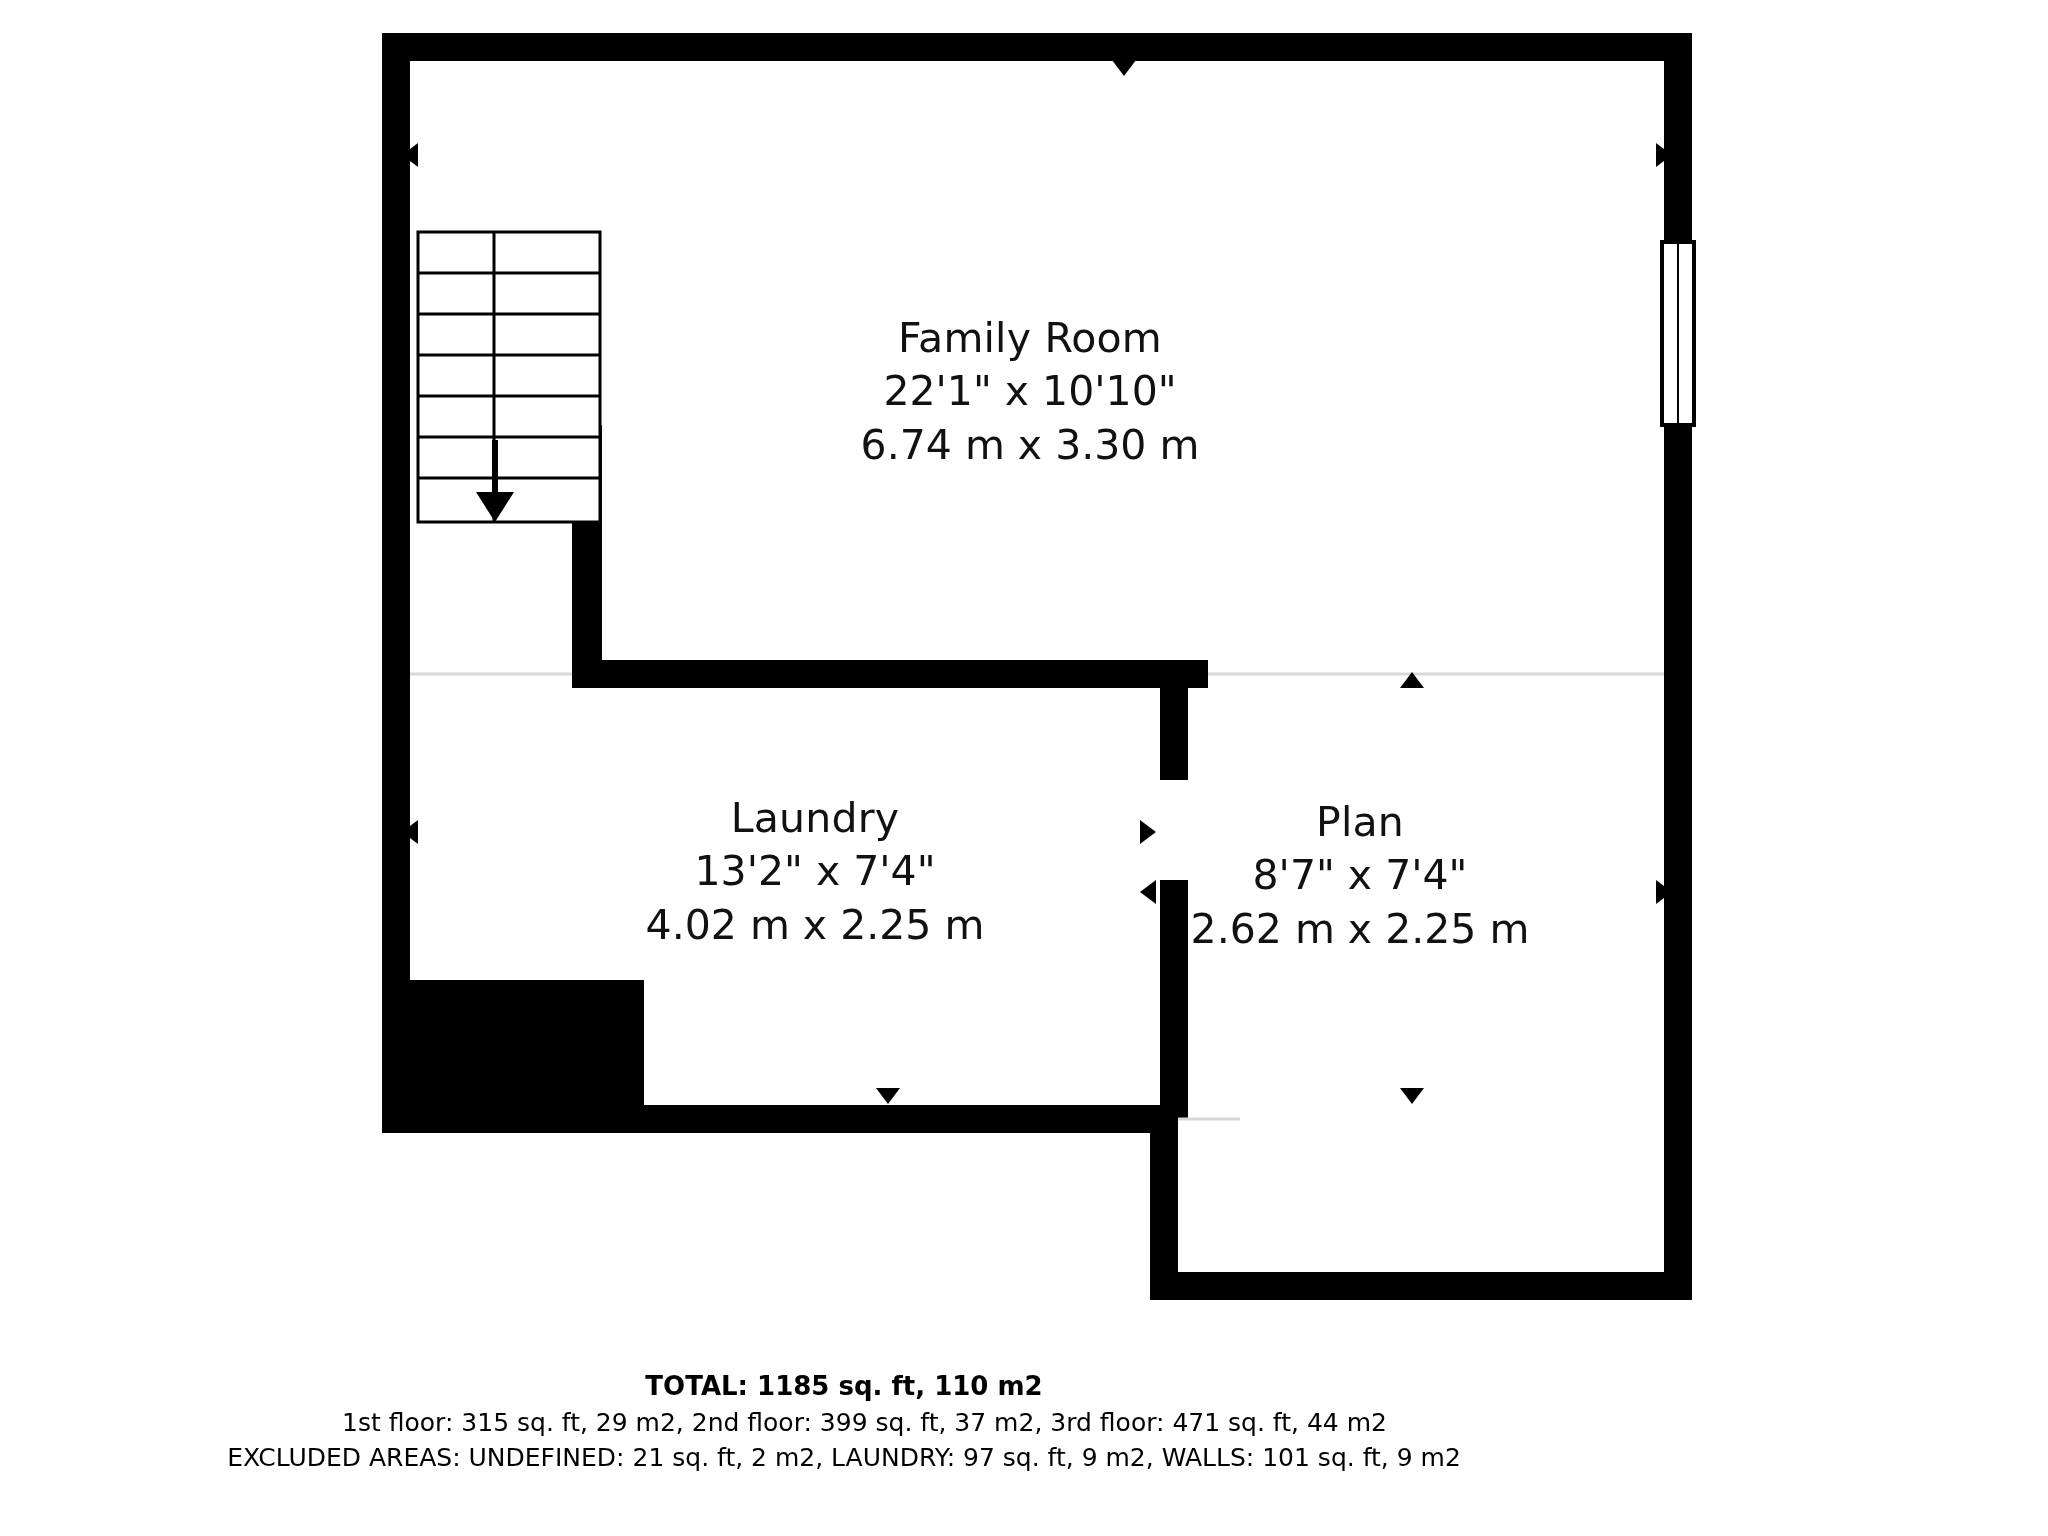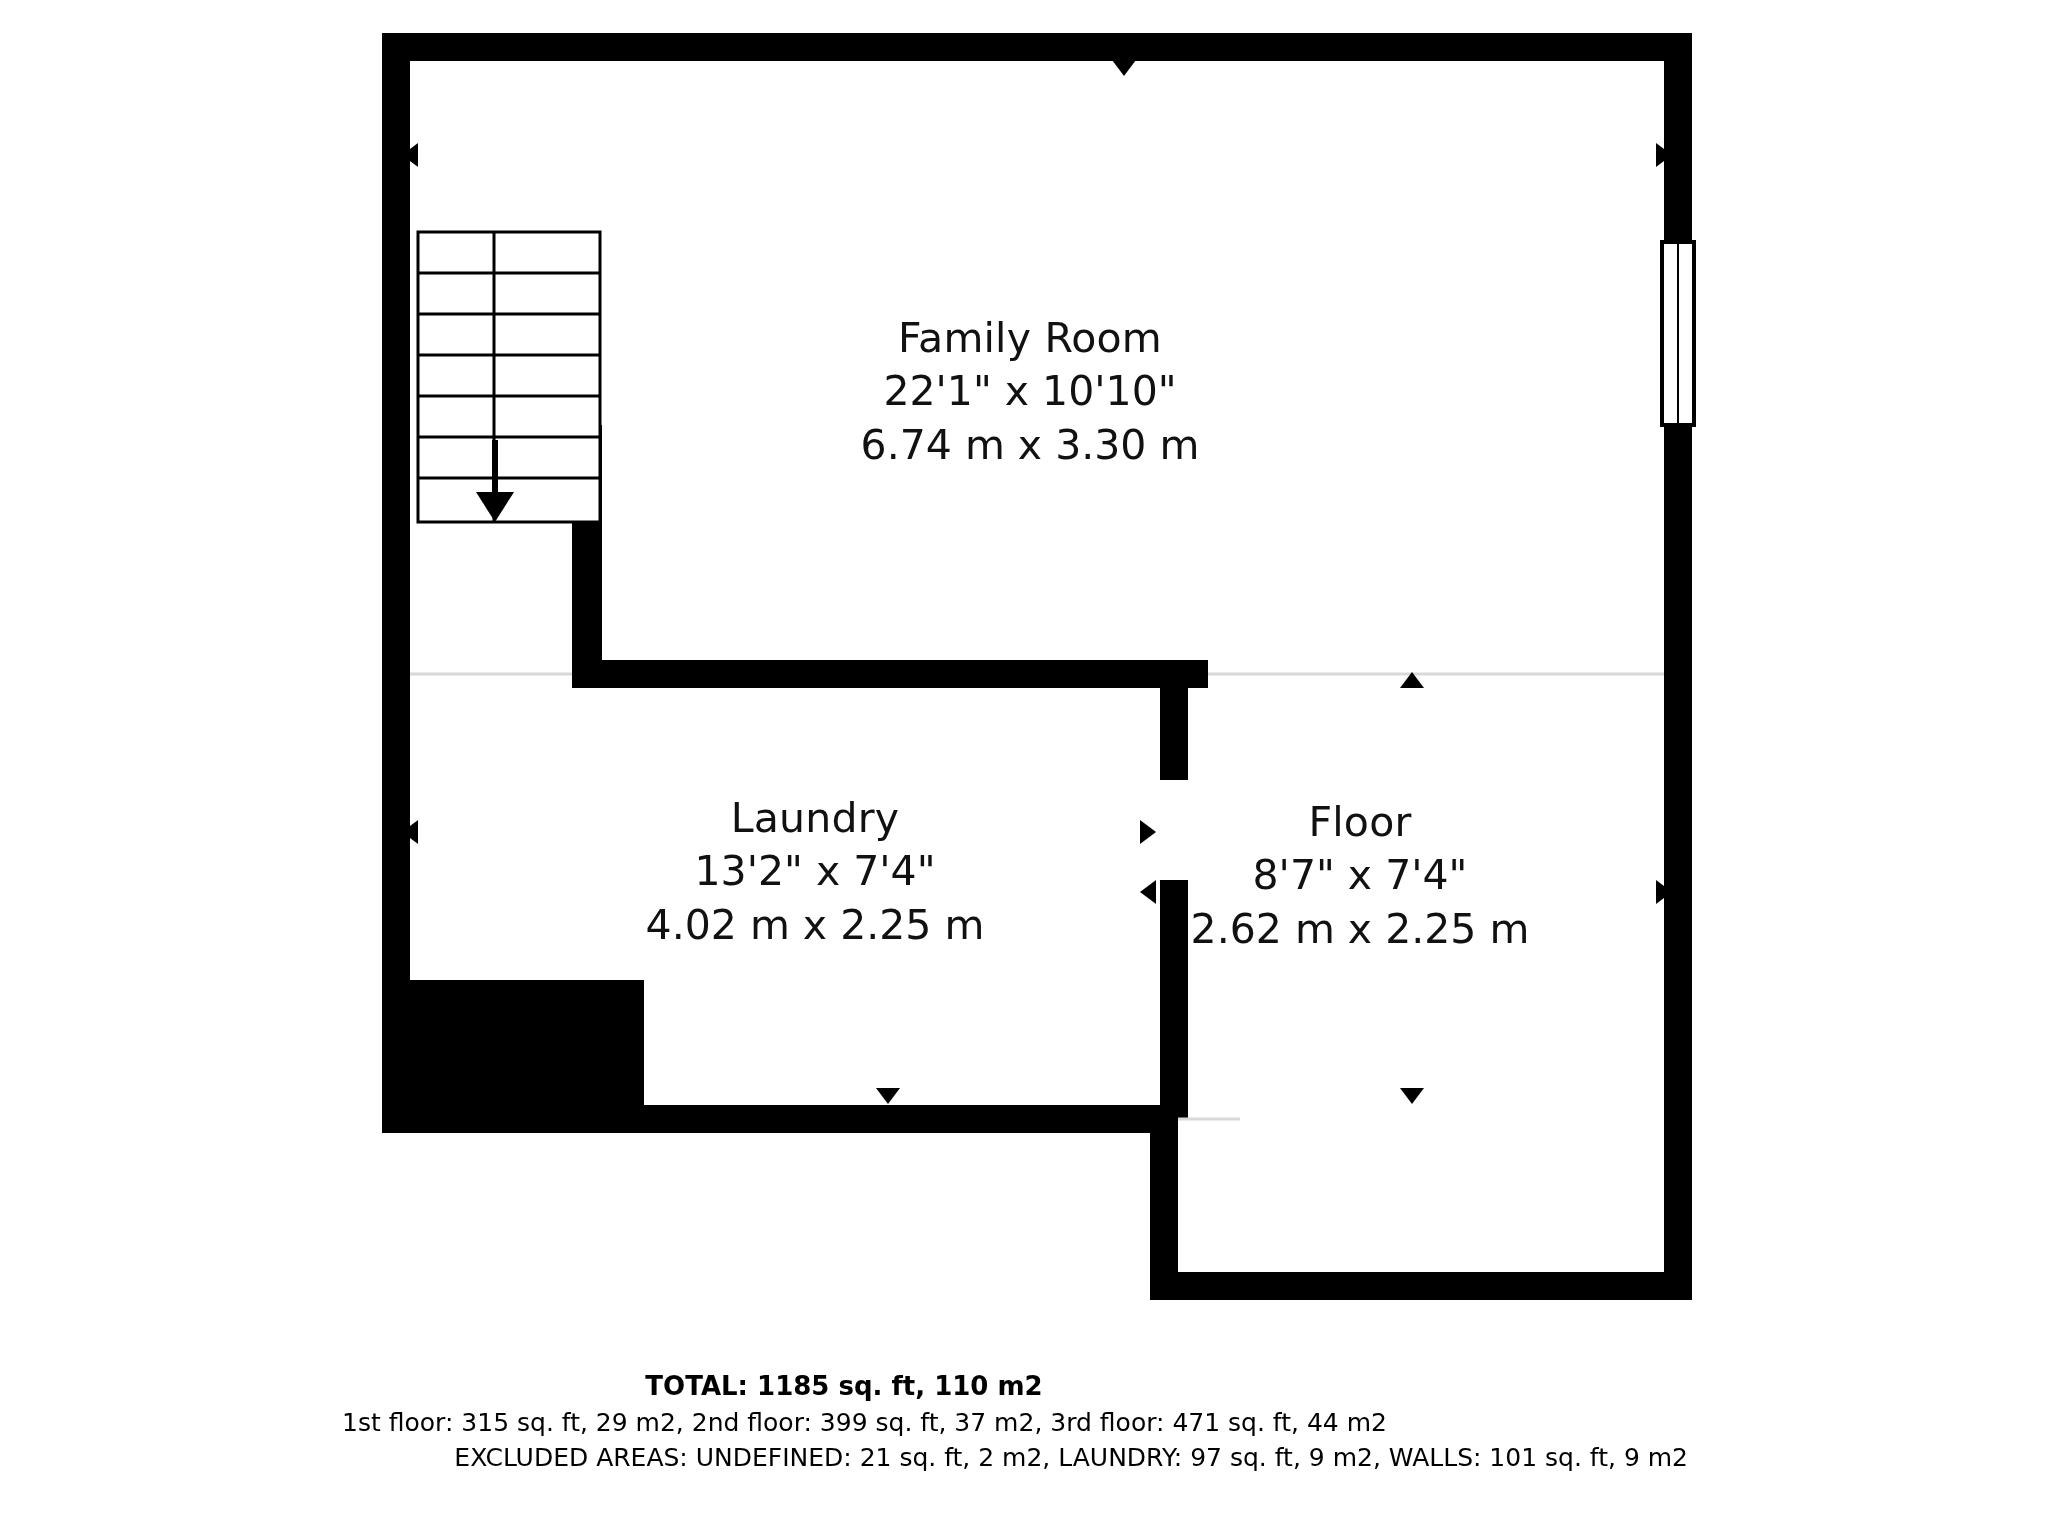--- a/index.html
+++ b/index.html
@@ -73,21 +73,20 @@
   #footer .floors {
     font-size: 25px;
     line-height: 1.42;
     color: #000;
     padding-left: 41px;
   }
   #footer .excluded {
     font-size: 25px;
     line-height: 1.42;
     color: #000;
-    text-align: right;
   }
   #footer .credit {
     margin-top: 18px;
     font-size: 17px;
     color: #222;
   }
 </style>
 </head>
 <body>
 
@@ -178,21 +177,21 @@
   <div class="dim-met">6.74 m x 3.30 m</div>
 </div>
 
 <div class="room-label" id="label-laundry">
   <div class="name">Laundry</div>
   <div class="dim-imp">13'2" x 7'4"</div>
   <div class="dim-met">4.02 m x 2.25 m</div>
 </div>
 
 <div class="room-label" id="label-room">
-  <div class="name">Floor</div>
+  <div class="name">Plan</div>
   <div class="dim-imp">8'7" x 7'4"</div>
   <div class="dim-met">2.62 m x 2.25 m</div>
 </div>
 
 <div id="footer">
   <div class="total">TOTAL: 1185 sq. ft, 110 m2</div>
   <div class="floors">1st floor: 315 sq. ft, 29 m2, 2nd floor: 399 sq. ft, 37 m2, 3rd floor: 471 sq. ft, 44 m2</div>
   <div class="excluded">EXCLUDED AREAS: UNDEFINED: 21 sq. ft, 2 m2, LAUNDRY: 97 sq. ft, 9 m2, WALLS: 101 sq. ft, 9 m2</div>
 </div>
 

